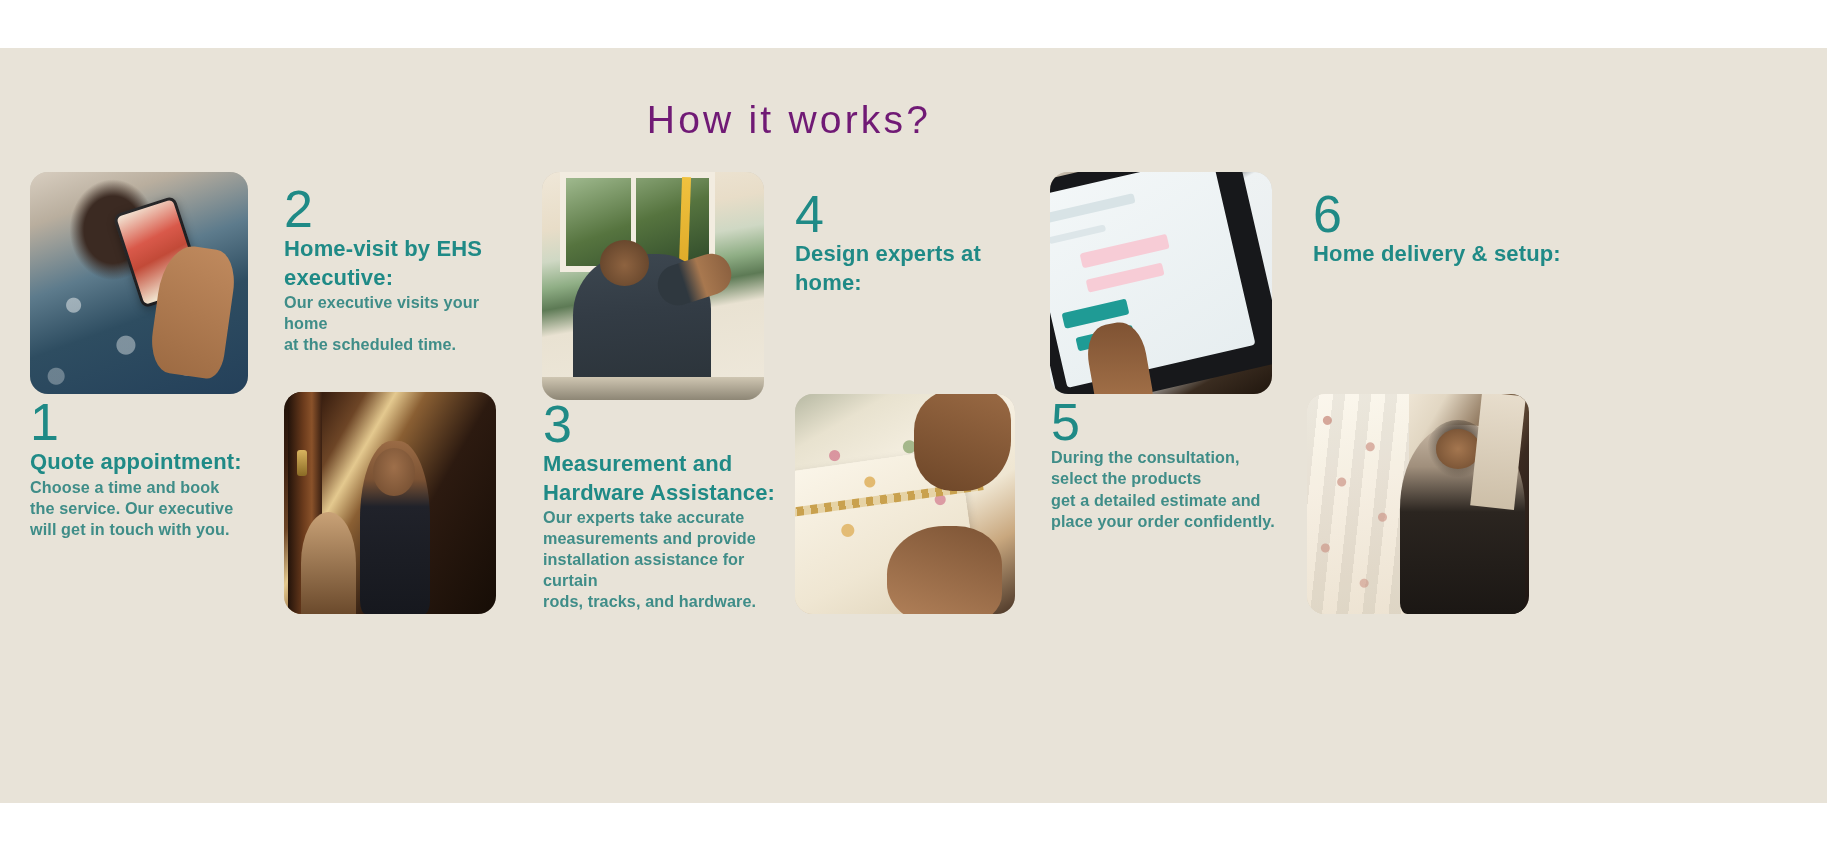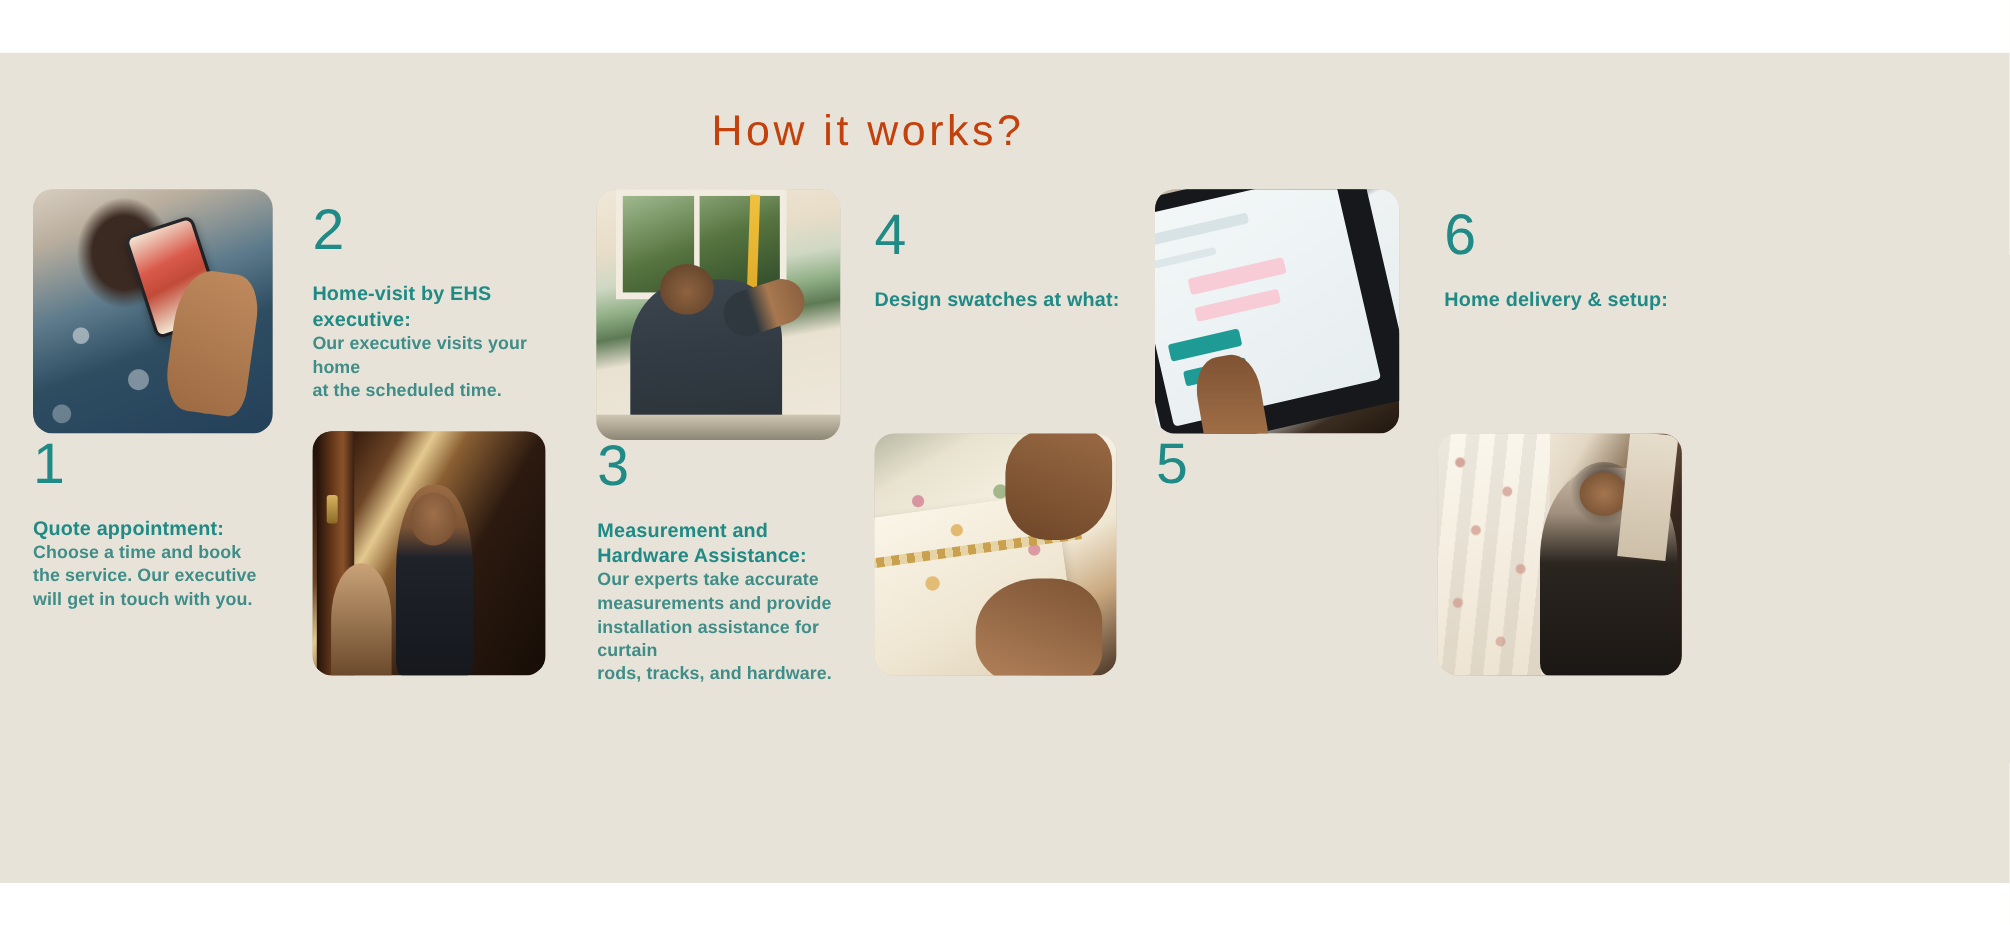--- a/index.html
+++ b/index.html
@@ -16,39 +16,39 @@
     background:#e8e3d8;
   }
   .bottom-strip { position:absolute; left:0; top:803px; width:1827px; height:38px; background:#ffffff; }
 
   .title {
     position:absolute; left:0; top:98px; width:1578px;
     text-align:center;
     font-size:39px;
     font-weight:400;
     letter-spacing:3.2px;
-    color:#c2410c;
+    color:#701a75;
   }
 
   
   .step { position:absolute; }
   .num {
     font-size:52px;
     font-weight:400;
     line-height:0.95;
     color:#1f8a86;
     letter-spacing:0px;
   }
   .head {
-    font-size:18px;
+    font-size:22px;
     font-weight:700;
     line-height:1.28;
     color:#1f8a86;
     letter-spacing:0.15px;
-    margin-top:22px;
+    margin-top:1px;
     white-space:pre-line;
   }
   .body {
     font-size:16.2px;
     font-weight:700;
     line-height:1.30;
     color:#3f8d88;
     letter-spacing:0.1px;
     white-space:pre-line;
   }
@@ -324,21 +324,21 @@
     <div class="head">Measurement and
 Hardware Assistance:</div>
     <div class="body">Our experts  take accurate
 measurements and provide
 installation assistance for curtain
 rods, tracks, and hardware.</div>
   </div>
 
   <div class="step" style="left:795px; top:190px; width:245px;">
     <div class="num">4</div>
-    <div class="head">Design swatches at what:</div>
+    <div class="head">Design experts at home:</div>
   </div>
   <div class="photo p4" style="left:795px; top:394px; width:220px; height:220px;">
     <div class="ph"></div>
     <div class="cloth"></div>
     <div class="floral"></div>
     <div class="border"></div>
     <div class="hand-top"></div>
     <div class="hand-bottom"></div>
   </div>
 
@@ -351,20 +351,24 @@
         <div class="pink1"></div>
         <div class="pink2"></div>
         <div class="teal1"></div>
         <div class="teal2"></div>
       </div>
     </div>
     <div class="finger"></div>
   </div>
   <div class="step" style="left:1051px; top:398px; width:255px;">
     <div class="num">5</div>
+    <div class="body">During the consultation,
+select the products
+get a detailed estimate and
+place your order confidently.</div>
   </div>
 
   <div class="step" style="left:1313px; top:190px; width:250px;">
     <div class="num">6</div>
     <div class="head">Home delivery &amp; setup:</div>
   </div>
   <div class="photo p6" style="left:1307px; top:394px; width:222px; height:220px;">
     <div class="ph"></div>
     <div class="curtain"></div>
     <div class="cfloral"></div>

